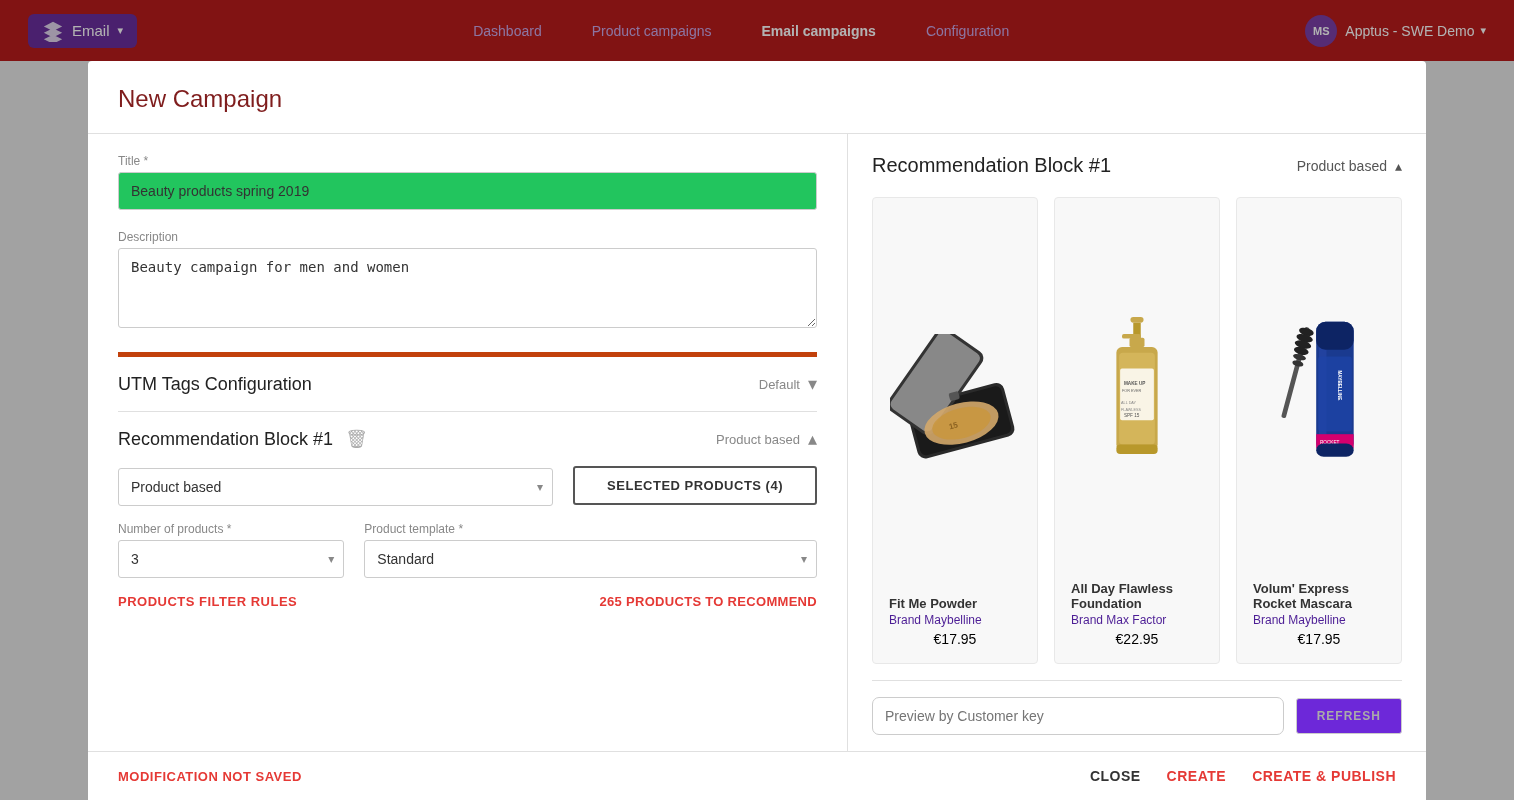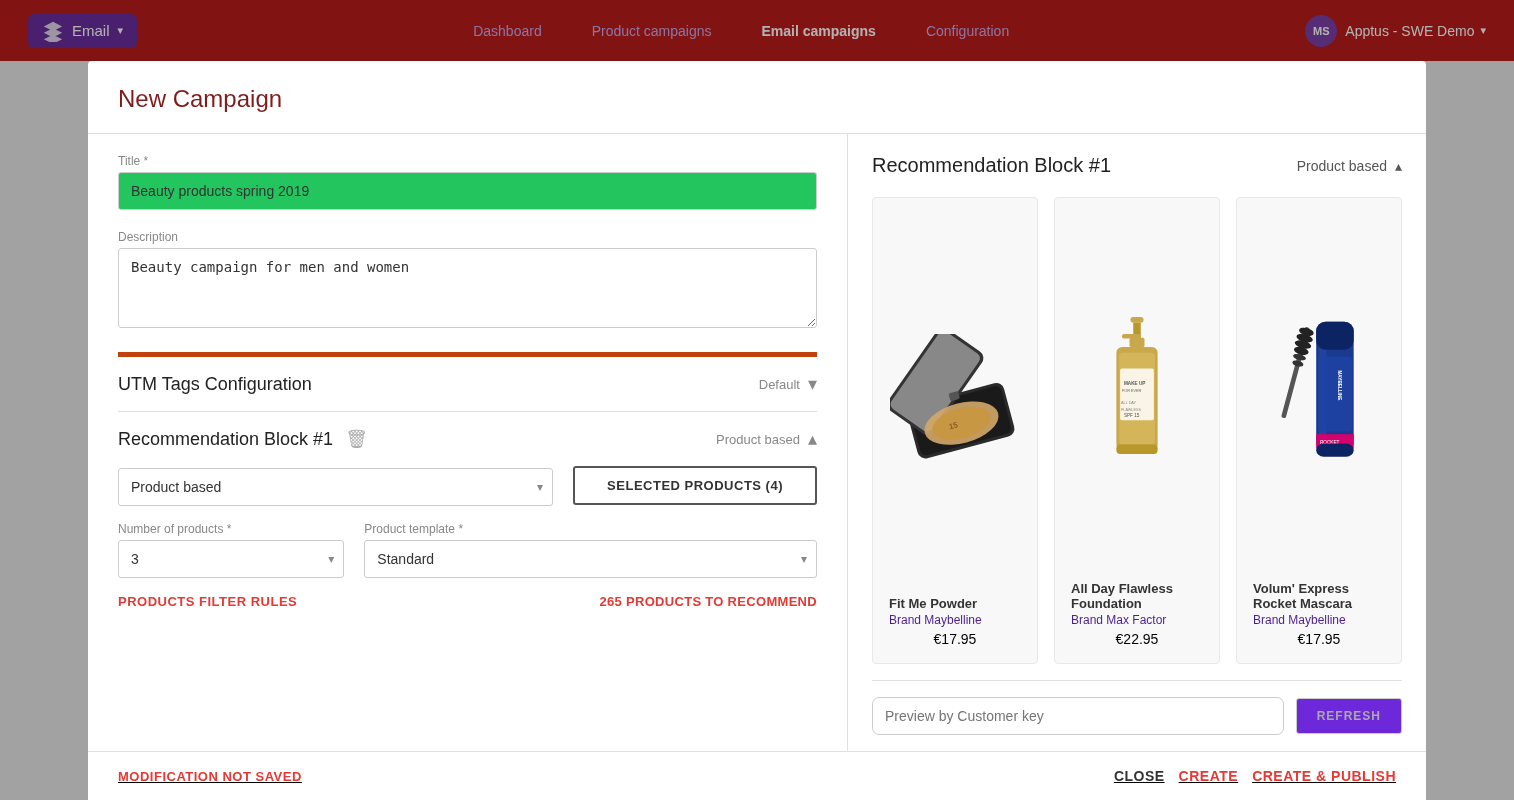--- a/index.html
+++ b/index.html
@@ -450,31 +450,30 @@
 
     
     .modal-footer {
       border-top: 1px solid #e0e0e0;
       padding: 16px 30px;
       display: flex;
       align-items: center;
       justify-content: space-between;
       flex-shrink: 0;
       background: #fff;
-      text-decoration: underline;
     }
     .not-saved {
       color: #e53935;
       font-size: 13px;
       font-weight: 600;
       letter-spacing: 0.5px;
     }
     .footer-actions {
       display: flex;
-      gap: 14px;
+      gap: 26px;
       align-items: center;
     }
     .btn-close {
       background: none;
       border: none;
       color: #333;
       font-size: 14px;
       font-weight: 600;
       cursor: pointer;
       letter-spacing: 0.5px;

